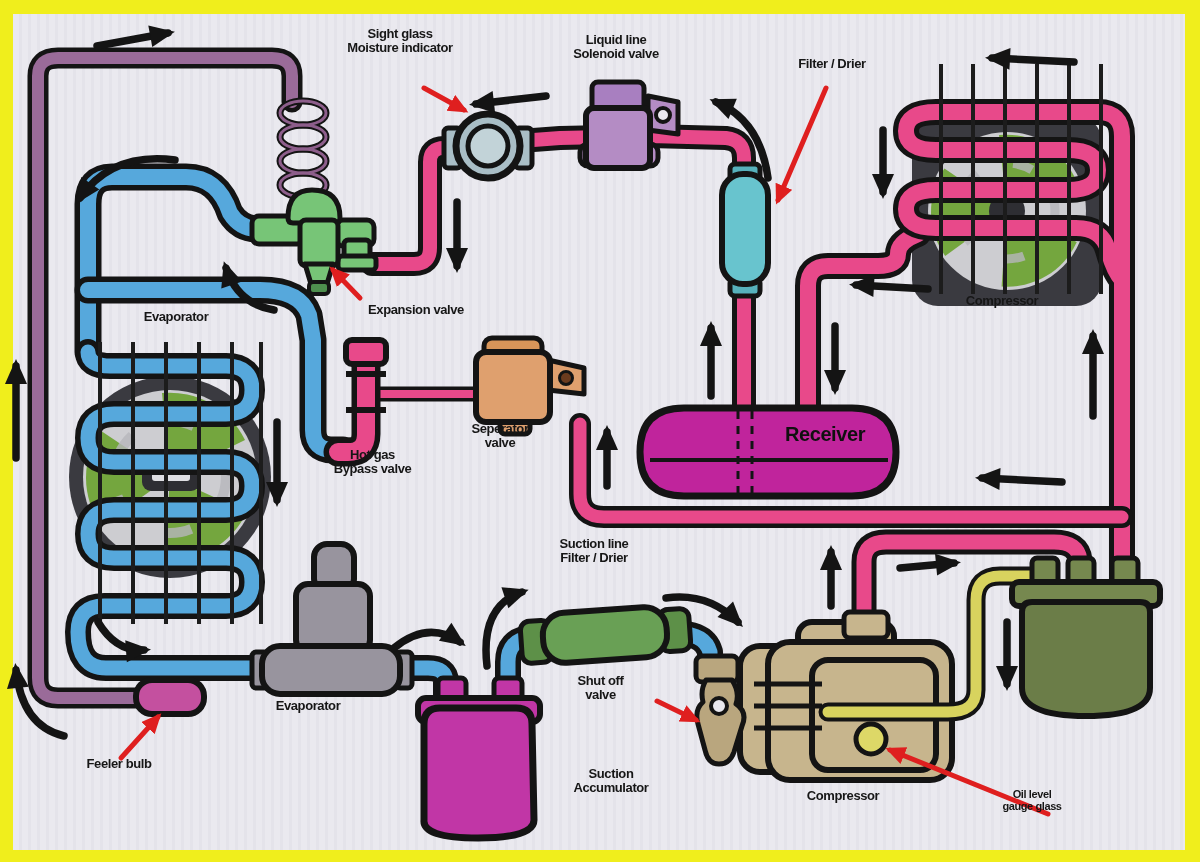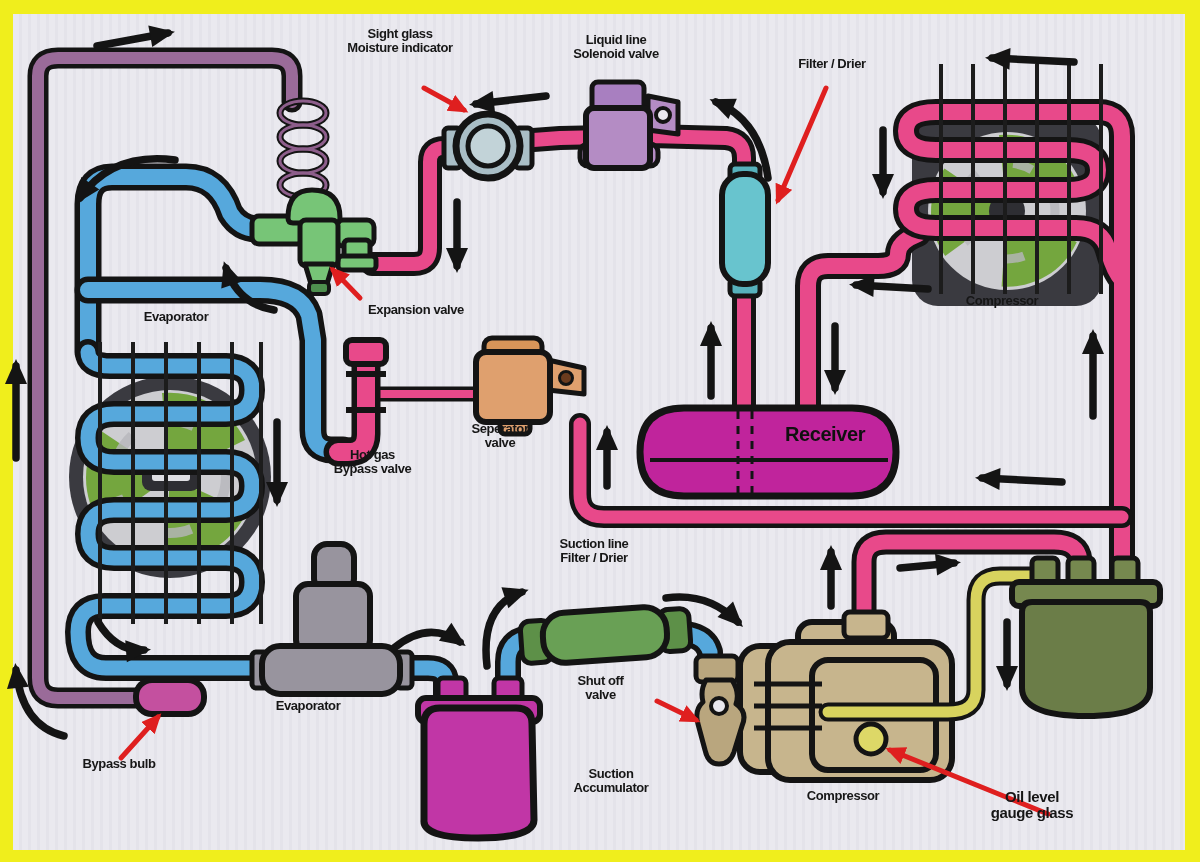--- a/index.html
+++ b/index.html
@@ -6,21 +6,21 @@
   #stage{position:relative;width:1200px;height:862px;overflow:hidden;
          background:#f0ee1c;font-family:"Liberation Sans",sans-serif;}
   #paper{position:absolute;left:13px;top:14px;right:15px;bottom:12px;
          background:repeating-linear-gradient(90deg,#eae9ef 0px,#eae9ef 6px,#e4e3ea 6px,#e4e3ea 9px);}
   svg{position:absolute;left:0;top:0;}
   .po{fill:none;stroke:#141414;stroke-linecap:round;stroke-linejoin:round;}
   .pf{fill:none;stroke-linecap:round;stroke-linejoin:round;}
   .lbl{position:absolute;text-align:center;font-weight:bold;color:#161616;
        font-size:13px;line-height:1.07;letter-spacing:-0.4px;white-space:nowrap;}
   .lbl span{display:block;}
-  .small{font-size:15px;}
+  .small{font-size:11px;}
   .onTank{font-size:20px;color:#101010;}
   .arr{fill:none;stroke:#141414;stroke-width:7.5;stroke-linecap:round;}
   .rarr{fill:none;stroke:#df1f1f;stroke-width:5;stroke-linecap:round;}
   .fin{stroke:#1c1c1c;stroke-width:4;}
   .comp{stroke:#141414;stroke-linejoin:round;}
 </style>
 </head>
 <body>
 
 <div id="stage">
@@ -308,21 +308,21 @@
     <span>Receiver</span>
   </div>
   <div class="lbl" style="left:514px;top:537px;width:160px;">
     <span>Suction line</span>
       <span>Filter / Drier</span>
   </div>
   <div class="lbl" style="left:202px;top:699px;width:212px;">
     <span>Evaporator</span>
   </div>
   <div class="lbl" style="left:48px;top:757px;width:142px;">
-    <span>Bypass bulb</span>
+    <span>Feeler bulb</span>
   </div>
   <div class="lbl" style="left:532px;top:767px;width:158px;">
     <span>Suction</span>
       <span>Accumulator</span>
   </div>
   <div class="lbl" style="left:548px;top:674px;width:105px;">
     <span>Shut off</span>
       <span>valve</span>
   </div>
   <div class="lbl" style="left:772px;top:789px;width:142px;">

